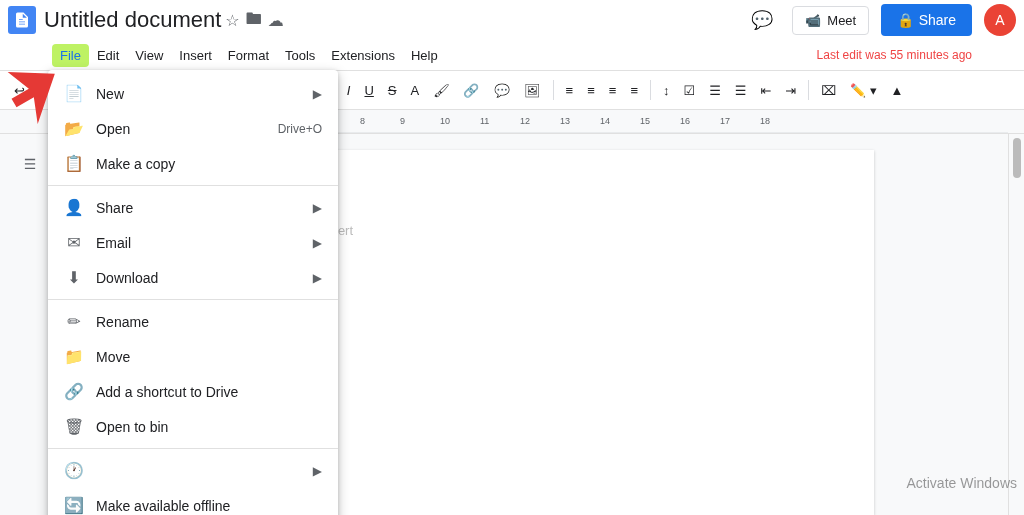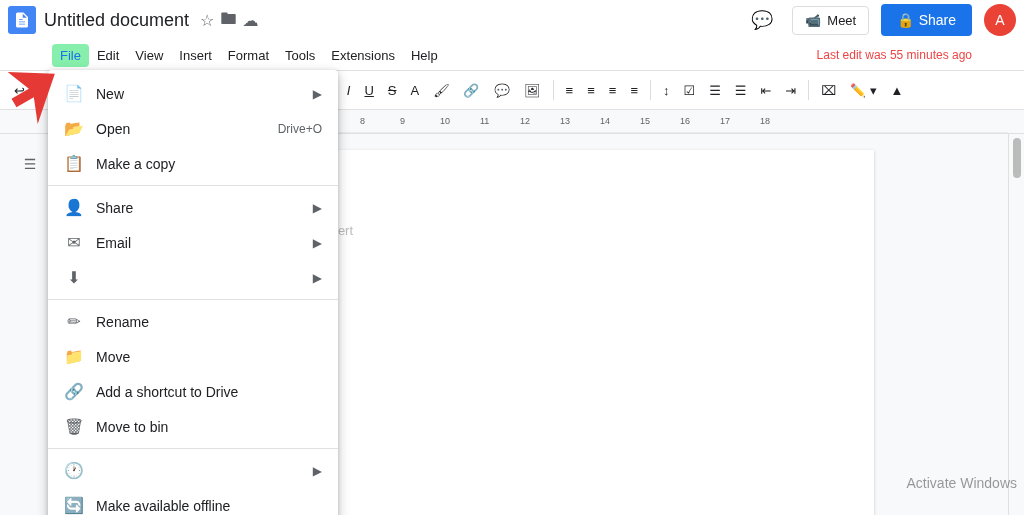--- a/index.html
+++ b/index.html
@@ -15,21 +15,21 @@
     }
     .doc-icon {
       width: 28px; height: 28px;
       background: #4285F4;
       border-radius: 3px;
       display: flex; align-items: center; justify-content: center;
       margin-right: 8px;
       flex-shrink: 0;
     }
     .doc-icon svg { width: 18px; height: 18px; }
-    .doc-title { font-size: 18px; color: #202124; margin-right: 11px; }
+    .doc-title { font-size: 22px; color: #202124; margin-right: 4px; }
     .title-icons { display: flex; align-items: center; gap: 6px; color: #5f6368; }
     .title-icons span { font-size: 16px; cursor: pointer; }
     .spacer { flex: 1; }
     .top-right-icons { display: flex; align-items: center; gap: 12px; }
     .icon-btn {
       width: 36px; height: 36px;
       border-radius: 50%;
       display: flex; align-items: center; justify-content: center;
       cursor: pointer;
       color: #5f6368;
@@ -74,21 +74,21 @@
       height: 30px;
       background: #fff;
     }
     .menu-item {
       padding: 4px 8px;
       cursor: pointer;
       font-size: 13px;
       color: #202124;
       border-radius: 4px;
     }
-    .menu-item.active { background: #86efac; color: #1a73e8; }
+    .menu-item.active { background: #bef264; color: #1a73e8; }
     .last-edit {
       margin-left: auto;
       font-size: 12px;
       color: #ef4444;
     }
 
     
     .toolbar {
       display: flex;
       align-items: center;
@@ -408,20 +408,21 @@
   </div>
 
   <div class="fm-item">
     <span class="fm-item-icon">✉</span>
     <span class="fm-item-label">Email</span>
     <span class="fm-item-arrow">▶</span>
   </div>
 
   <div class="fm-item">
     <span class="fm-item-icon">⬇</span>
+    <span class="fm-item-label">Download</span>
     <span class="fm-item-arrow">▶</span>
   </div>
 
   <div class="fm-divider"></div>
 
   <div class="fm-item">
     <span class="fm-item-icon">✏</span>
     <span class="fm-item-label">Rename</span>
   </div>
 
@@ -430,21 +431,21 @@
     <span class="fm-item-label">Move</span>
   </div>
 
   <div class="fm-item">
     <span class="fm-item-icon">🔗</span>
     <span class="fm-item-label">Add a shortcut to Drive</span>
   </div>
 
   <div class="fm-item">
     <span class="fm-item-icon">🗑</span>
-    <span class="fm-item-label">Move to bin</span>
+    <span class="fm-item-label">Open to bin</span>
   </div>
 
   <div class="fm-divider"></div>
 
   <div class="fm-item">
     <span class="fm-item-icon">🕐</span>
     <span class="fm-item-arrow">▶</span>
   </div>
 
   <div class="fm-item">

